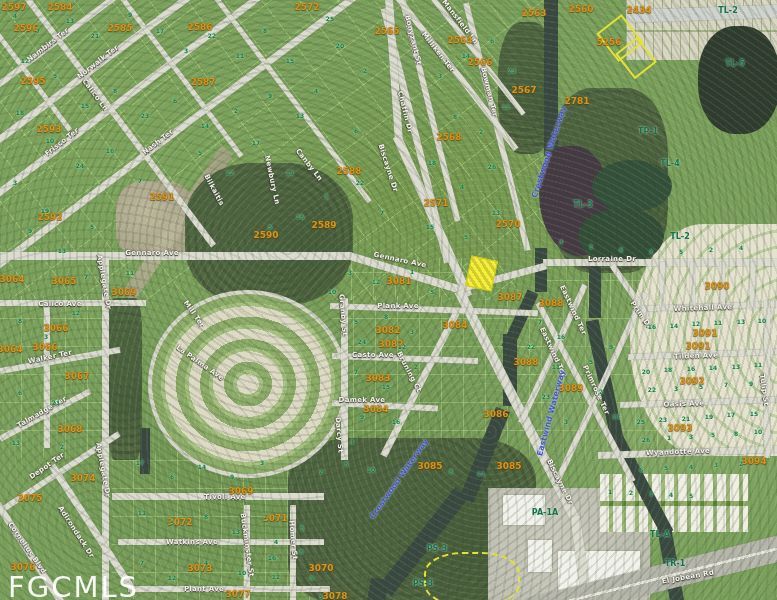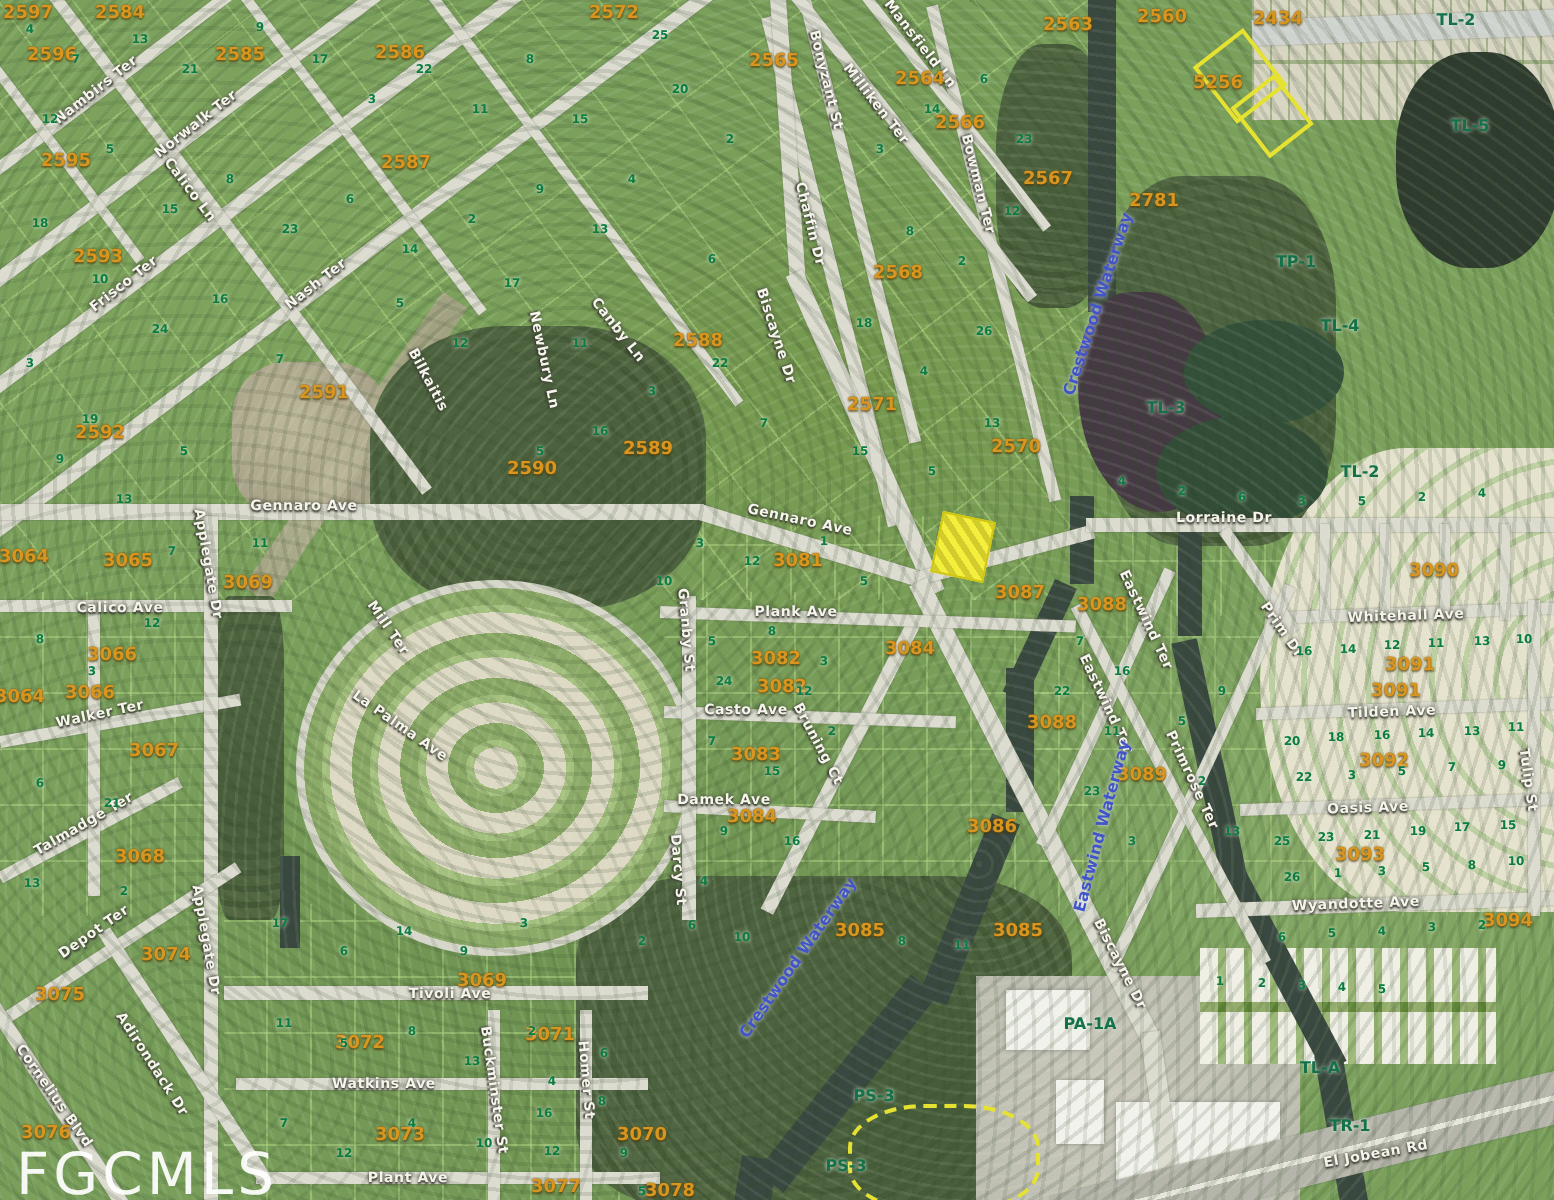--- a/index.html
+++ b/index.html
@@ -199,21 +199,21 @@
       <span class="lbl street" style="left: 553px; top: 352px; transform: translate(-50%, -50%) rotate(65deg);">Eastwind Ter</span>
       <span class="lbl street" style="left: 596px; top: 390px; transform: translate(-50%, -50%) rotate(65deg);">Primrose Ter</span>
       <span class="lbl street" style="left: 641px; top: 315px; transform: translate(-50%, -50%) rotate(55deg);">Prim Dr</span>
       <span class="lbl street" style="left: 764px; top: 390px; transform: translate(-50%, -50%) rotate(82deg);">Tulip St</span>
       <span class="lbl street" style="left: 560px; top: 482px; transform: translate(-50%, -50%) rotate(63deg);">Biscayne Dr</span>
       <span class="lbl street" style="left: 688px; top: 577px; transform: translate(-50%, -50%) rotate(-10deg);">El Jobean Rd</span>
       <span class="lbl block" style="left: 14px; top: 7px; transform: translate(-50%, -50%); text-align: center;">2597</span>
       <span class="lbl block" style="left: 60px; top: 7px; transform: translate(-50%, -50%);">2584</span>
       <span class="lbl block" style="left: 307px; top: 7px; transform: translate(-50%, -50%);">2572</span>
       <span class="lbl block" style="left: 26px; top: 28px; transform: translate(-50%, -50%);">2596</span>
-      <span class="lbl block" style="left: 120px; top: 28px; transform: translate(-50%, -50%);">2585</span>
+      <span class="lbl block" style="left: 120px; top: 28px; transform: translate(-50%, -50%); font-style: italic;">2585</span>
       <span class="lbl block" style="left: 200px; top: 27px; transform: translate(-50%, -50%);">2586</span>
       <span class="lbl block" style="left: 387px; top: 31px; transform: translate(-50%, -50%);">2565</span>
       <span class="lbl block" style="left: 534px; top: 13px; transform: translate(-50%, -50%);">2563</span>
       <span class="lbl block" style="left: 448px; top: 40px; transform: translate(-50%, -50%); padding-left: 24px;">2564</span>
       <span class="lbl block" style="left: 480px; top: 62px; transform: translate(-50%, -50%);">2566</span>
       <span class="lbl block" style="left: 33px; top: 81px; transform: translate(-50%, -50%);">2595</span>
       <span class="lbl block" style="left: 203px; top: 82px; transform: translate(-50%, -50%);">2587</span>
       <span class="lbl block" style="left: 581px; top: 9px; transform: translate(-50%, -50%);">2560</span>
       <span class="lbl block" style="left: 639px; top: 10px; transform: translate(-50%, -50%);">2434</span>
       <span class="lbl block" style="left: 609px; top: 42px; transform: translate(-50%, -50%);">5256</span>
@@ -254,21 +254,21 @@
       <span class="lbl block" style="left: 680px; top: 428px; transform: translate(-50%, -50%);">3093</span>
       <span class="lbl block" style="left: 754px; top: 461px; transform: translate(-50%, -50%);">3094</span>
       <span class="lbl block" style="left: 430px; top: 466px; transform: translate(-50%, -50%);">3085</span>
       <span class="lbl block" style="left: 509px; top: 466px; transform: translate(-50%, -50%);">3085</span>
       <span class="lbl block" style="left: 30px; top: 498px; transform: translate(-50%, -50%);">3075</span>
       <span class="lbl block" style="left: 83px; top: 478px; transform: translate(-50%, -50%);">3074</span>
       <span class="lbl block" style="left: 23px; top: 567px; transform: translate(-50%, -50%);">3076</span>
       <span class="lbl block" style="left: 241px; top: 491px; transform: translate(-50%, -50%);">3069</span>
       <span class="lbl block" style="left: 180px; top: 522px; transform: translate(-50%, -50%);">3072</span>
       <span class="lbl block" style="left: 200px; top: 568px; transform: translate(-50%, -50%);">3073</span>
-      <span class="lbl block" style="left: 238px; top: 594px; transform: translate(-50%, -50%); margin-left: 40px;">3077</span>
+      <span class="lbl block" style="left: 238px; top: 594px; transform: translate(-50%, -50%);">3077</span>
       <span class="lbl block" style="left: 275px; top: 518px; transform: translate(-50%, -50%);">3071</span>
       <span class="lbl block" style="left: 321px; top: 568px; transform: translate(-50%, -50%);">3070</span>
       <span class="lbl block" style="left: 335px; top: 596px; transform: translate(-50%, -50%);">3078</span>
       <span class="lbl area" style="left: 728px; top: 10px; transform: translate(-50%, -50%);">TL-2</span>
       <span class="lbl area" style="left: 735px; top: 63px; transform: translate(-50%, -50%);">TL-5</span>
       <span class="lbl area" style="left: 670px; top: 163px; transform: translate(-50%, -50%); text-align: right;">TL-4</span>
       <span class="lbl area" style="left: 583px; top: 204px; transform: translate(-50%, -50%);">TL-3</span>
       <span class="lbl area" style="left: 680px; top: 236px; transform: translate(-50%, -50%);">TL-2</span>
       <span class="lbl area" style="left: 648px; top: 131px; transform: translate(-50%, -50%);">TP-1</span>
       <span class="lbl area" style="left: 660px; top: 534px; transform: translate(-50%, -50%);">TL-A</span>

